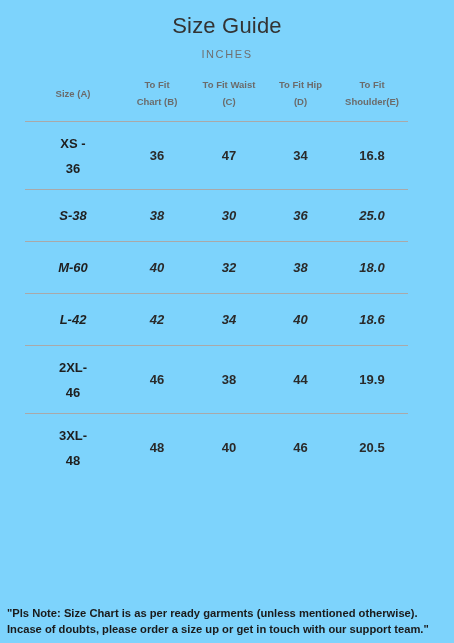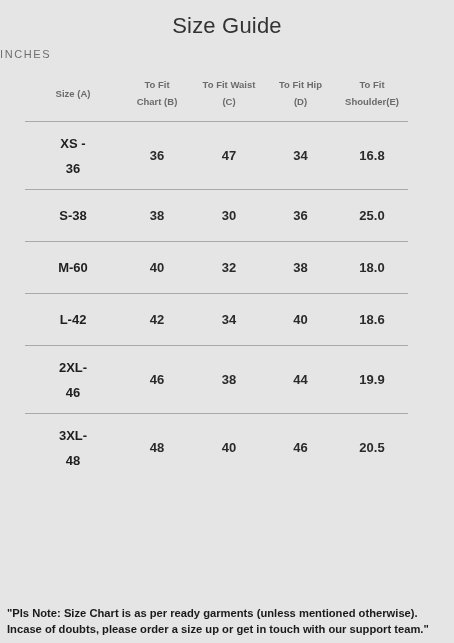--- a/index.html
+++ b/index.html
@@ -9,36 +9,36 @@
     height: 643px;
     background: #ffffff;
     font-family: "Liberation Sans", sans-serif;
     overflow: hidden;
   }
 
   #page {
     position: relative;
     width: 454px;
     height: 643px;
-    background: #e5e5e5;
+    background: #7dd3fc;
   }
 
   
   .title {
     text-align: center;
     font-size: 22px;
     font-weight: 400;
     color: #333333;
     letter-spacing: 0.2px;
     padding-top: 12px;
     line-height: 28px;
   }
 
   .subtitle {
-    text-align: left;
+    text-align: center;
     font-size: 11px;
     font-weight: 400;
     color: #6f6f6f;
     letter-spacing: 1.6px;
     padding-top: 7px;
     line-height: 14px;
   }
 
   
   .table-wrap {
@@ -76,21 +76,21 @@
     font-size: 13px;
     font-weight: 700;
     color: #2a2a2a;
     text-align: center;
     vertical-align: middle;
     border-bottom: 1.5px solid #a9a9a9;
     line-height: 25px;
   }
 
   tbody tr.row-tall td  { height: 68px; }
-  tbody tr.row-short td { height: 52px; }
+  tbody tr.row-short td { height: 52px; font-style: italic; }
 
   tbody tr:last-child td { border-bottom: none; }
 
   td.size-cell { color: #1f1f1f; }
   td.size-cell .size-l1,
   td.size-cell .size-l2 { display: block; }
 
   
   .footnote {
     position: absolute;

